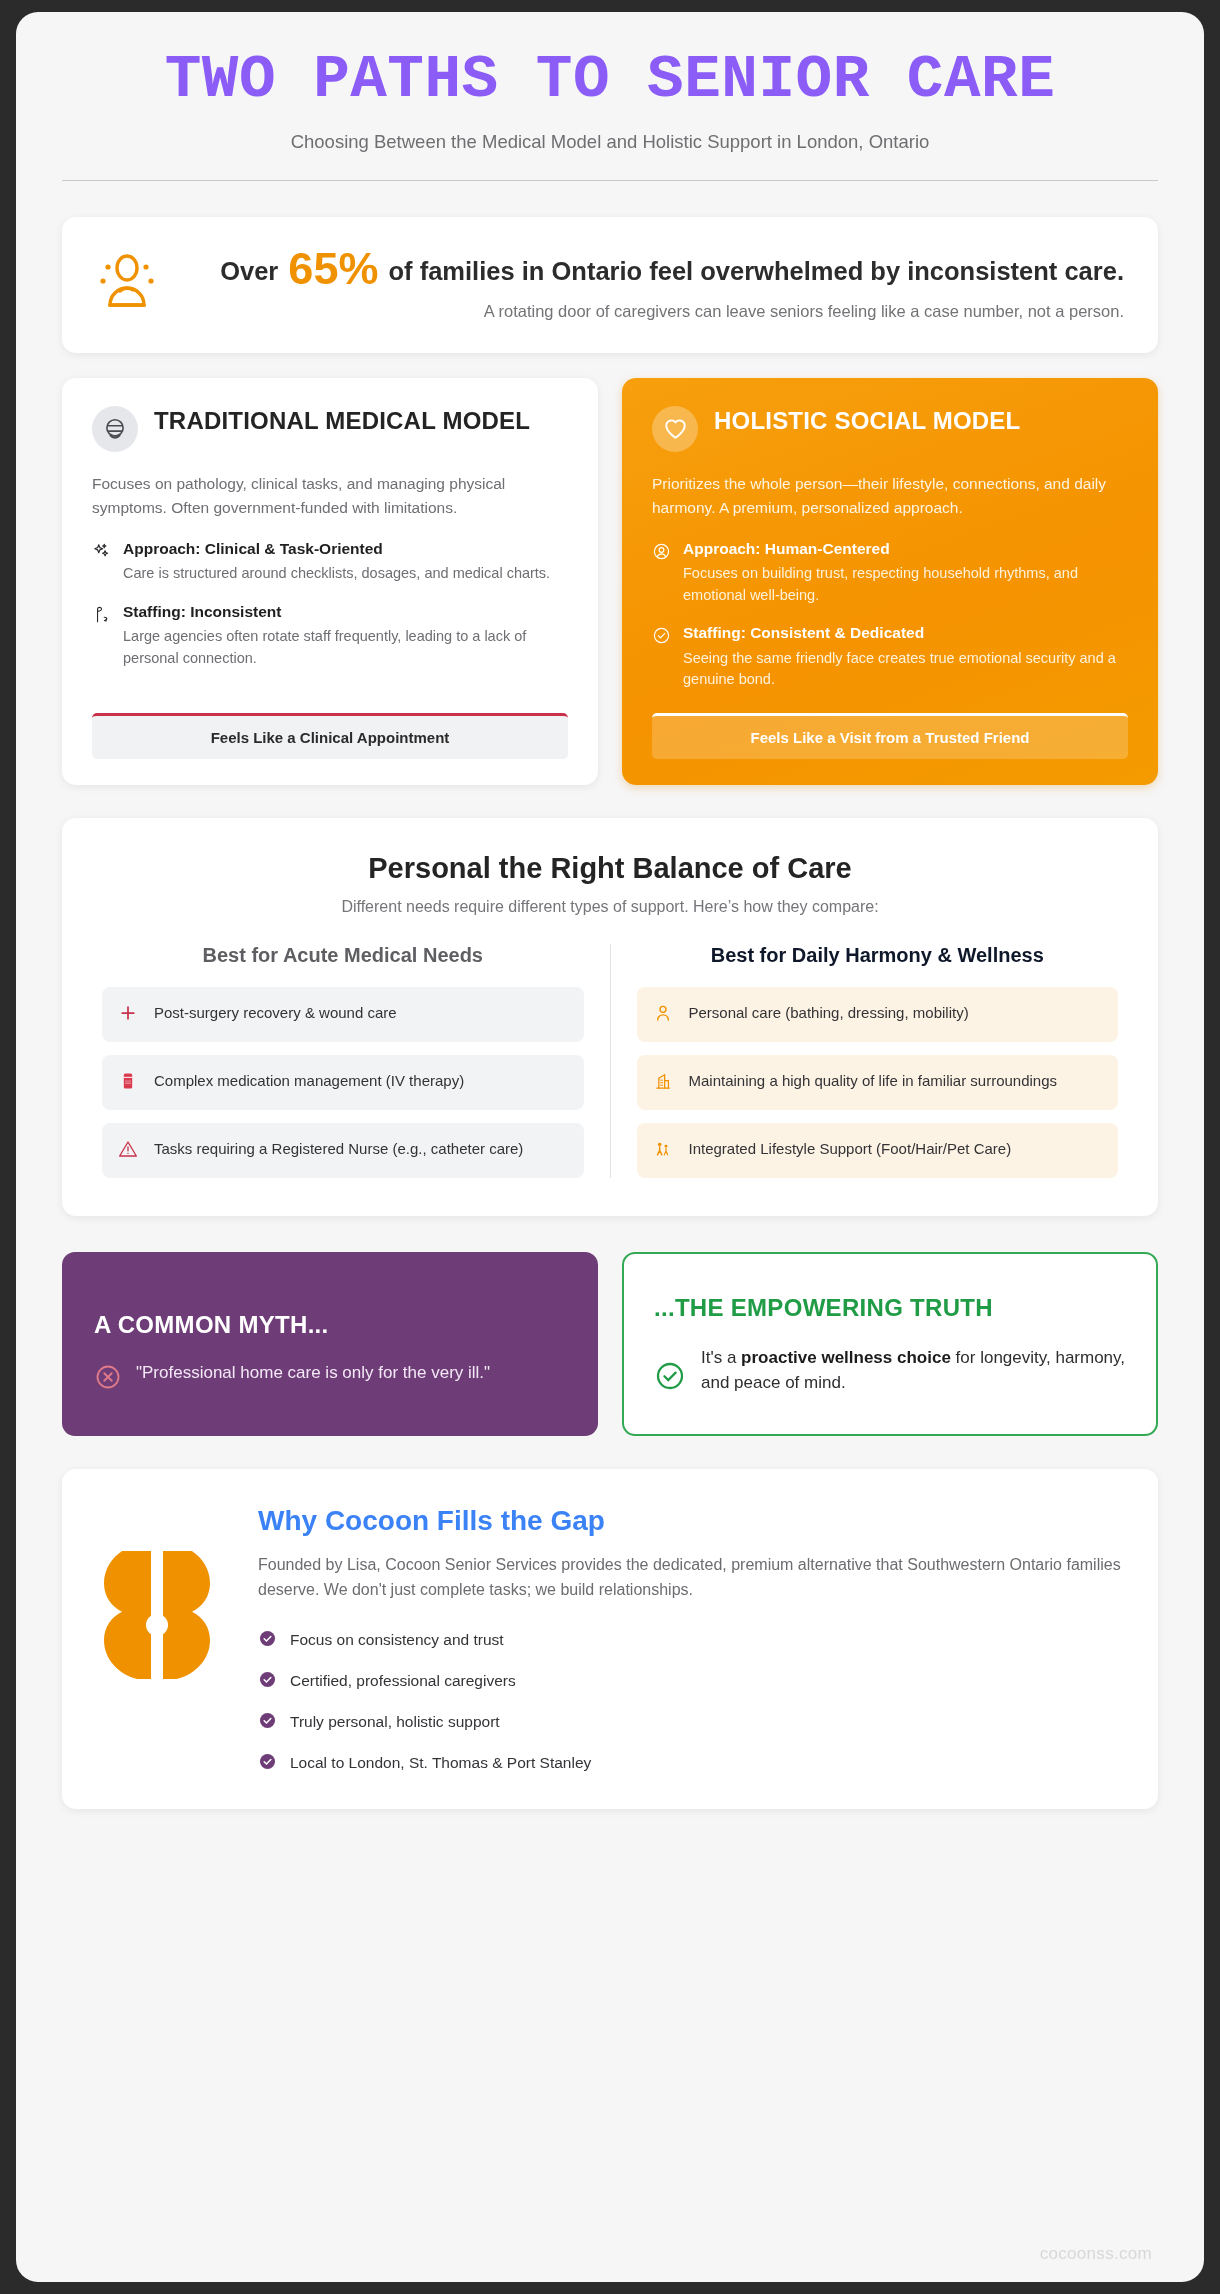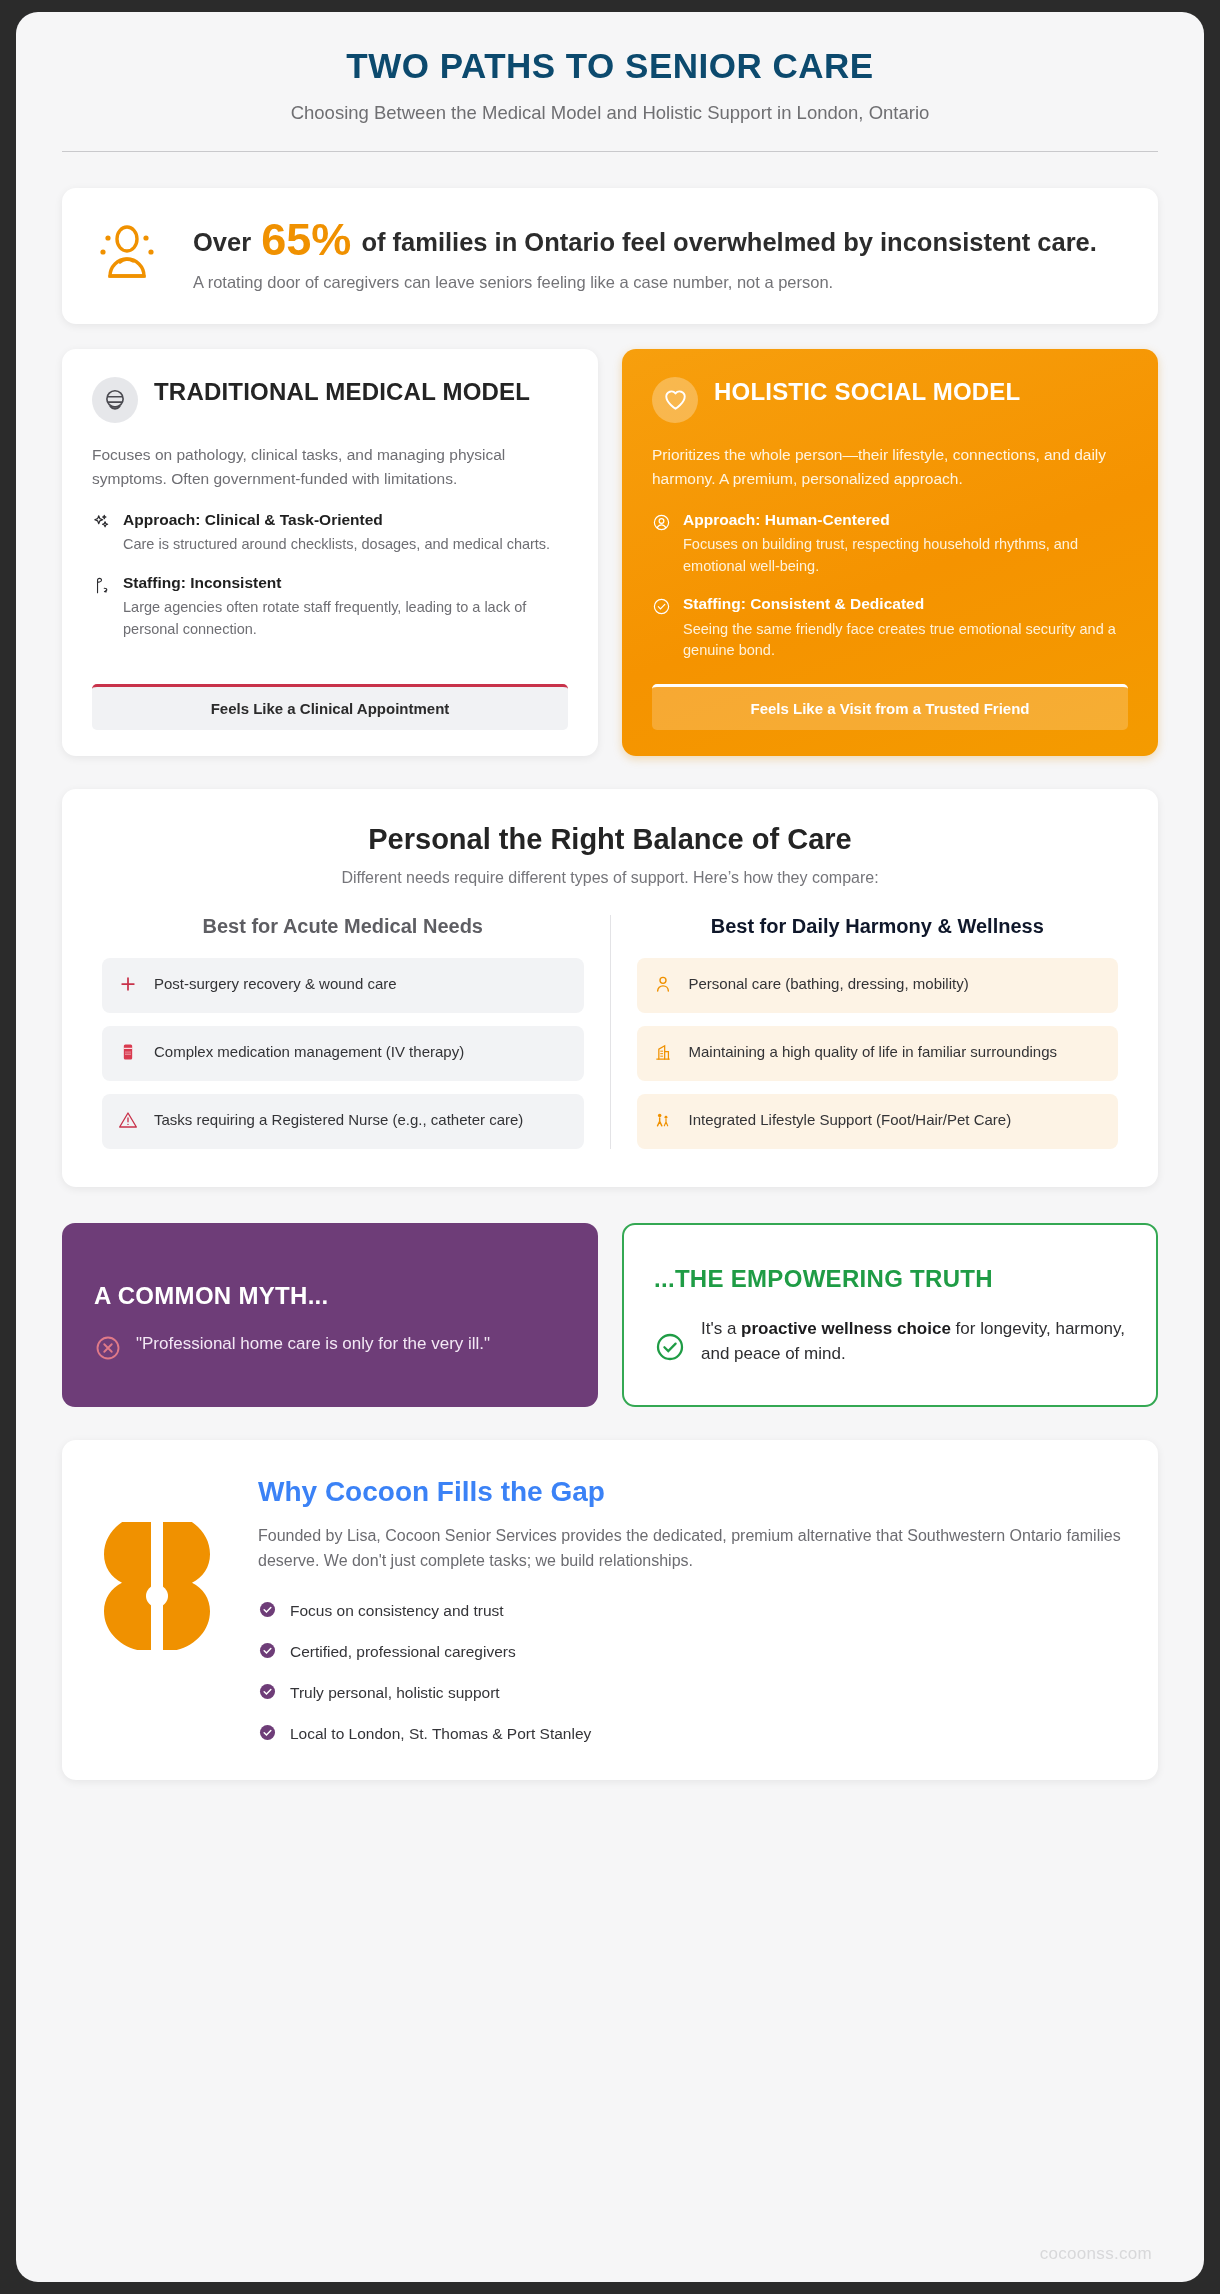--- a/index.html
+++ b/index.html
@@ -22,25 +22,25 @@
     background: #f6f6f7;
     border-radius: 22px;
     overflow: hidden;
     position: relative;
     padding: 0 46px;
   }
 
   
   .header { padding-top: 34px; text-align: center; }
   .header h1 {
-    font-family: Liberation Sans, sans-serif;
-    font-size: 35px;
+    font-family: Liberation Mono, monospace;
+    font-size: 61px;
     font-weight: bold;
     letter-spacing: 0.5px;
-    color: #0c4a6e;
+    color: #8b5cf6;
     line-height: 1.12;
   }
   .header .sub {
     margin-top: 17px;
     font-size: 18.5px;
     color: #6f6f72;
     font-family: "Liberation Sans", sans-serif;
   }
   .header .rule {
     margin: 27px 0 0 0;
@@ -49,22 +49,23 @@
   }
 
   
   .stat-card {
     margin-top: 36px;
     background: #ffffff;
     border-radius: 14px;
     padding: 30px 34px 32px 34px;
     display: flex;
     align-items: flex-start;
-    gap: 35px;
+    gap: 26px;
     box-shadow: 0 2px 8px rgba(0,0,0,.07);
+    text-align: right;
   }
   .stat-icon { flex: 0 0 auto; padding-top: 6px; }
   .stat-body { flex: 1 1 auto; padding-top: 2px; }
   .stat-head {
     font-family: "Liberation Sans", sans-serif;
     font-weight: bold;
     font-size: 25.5px;
     color: #2c2c2c;
     line-height: 1.30;
   }

